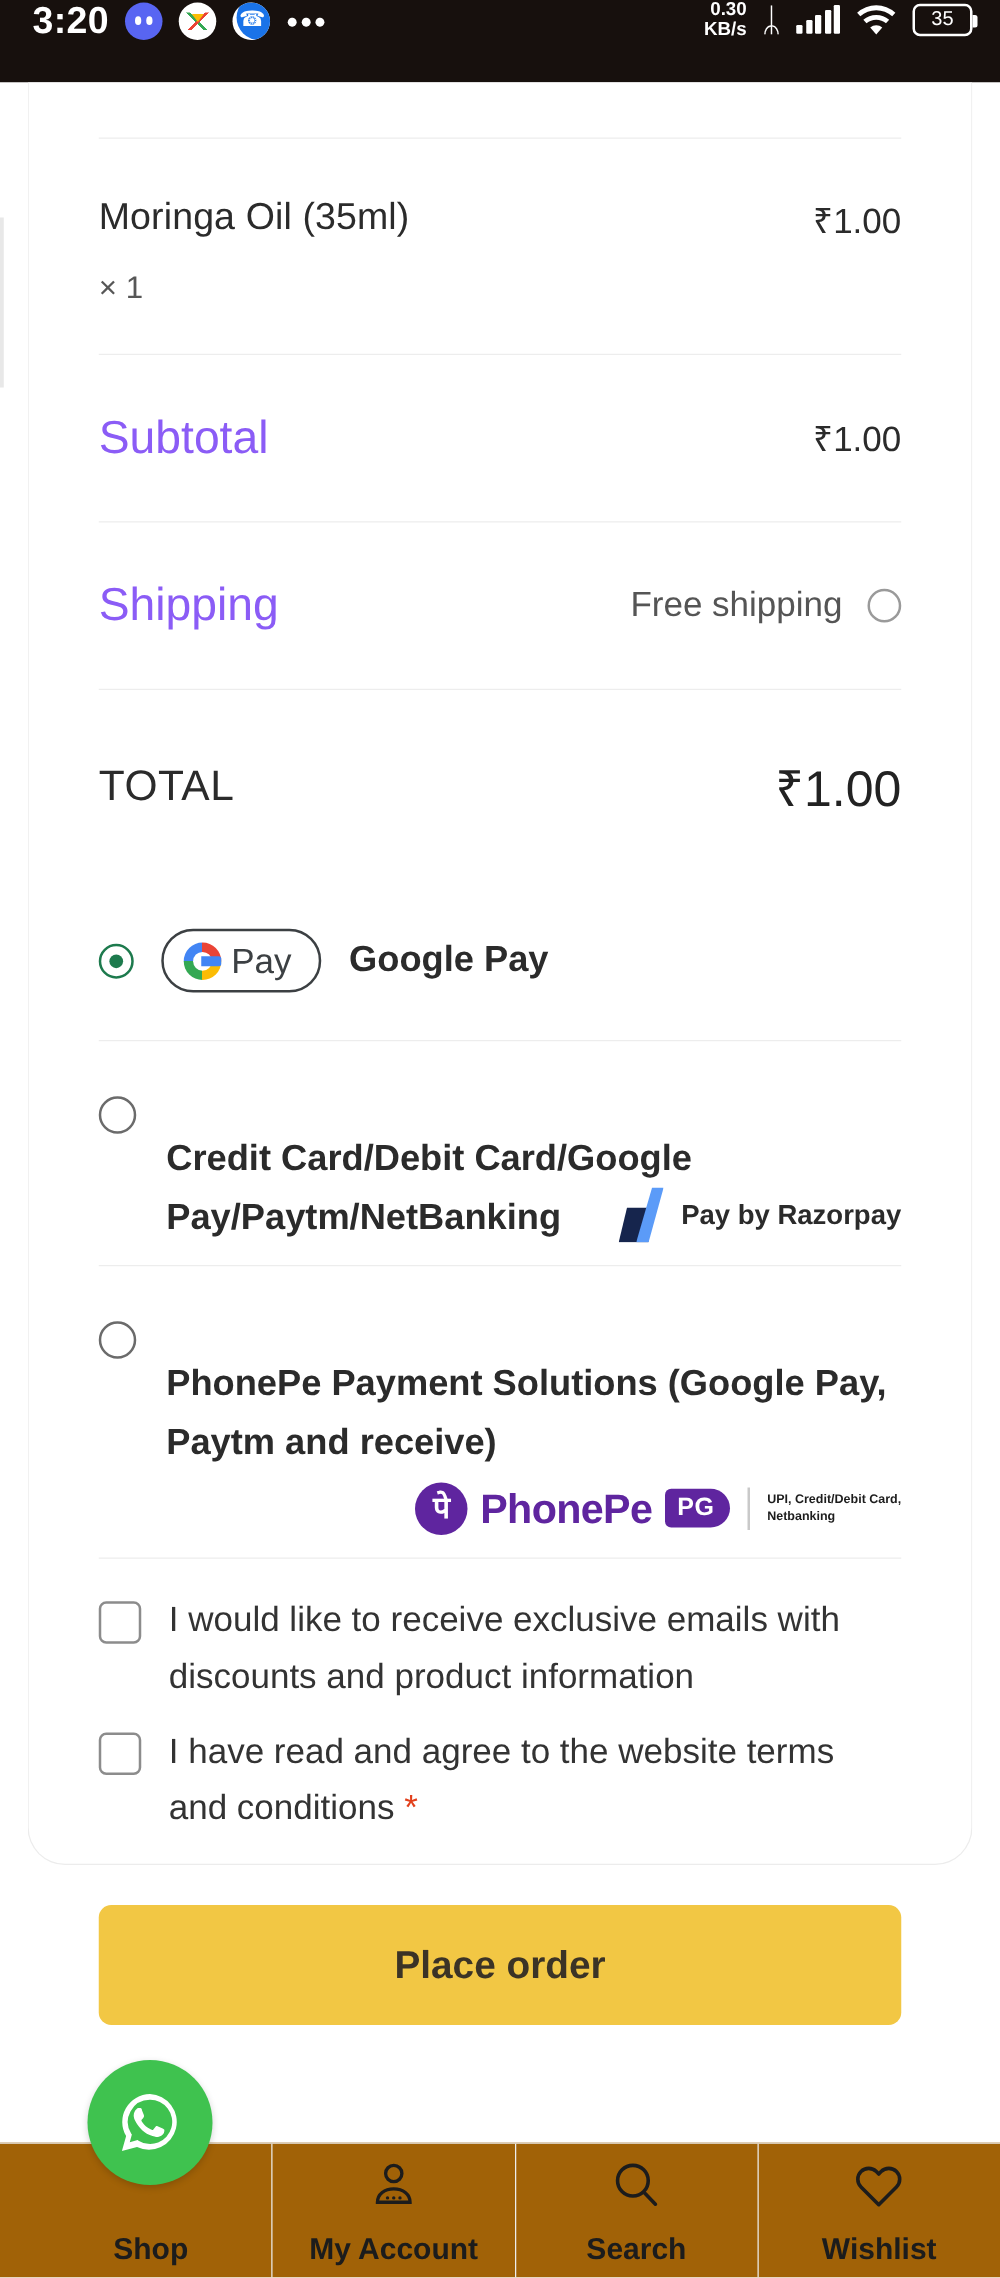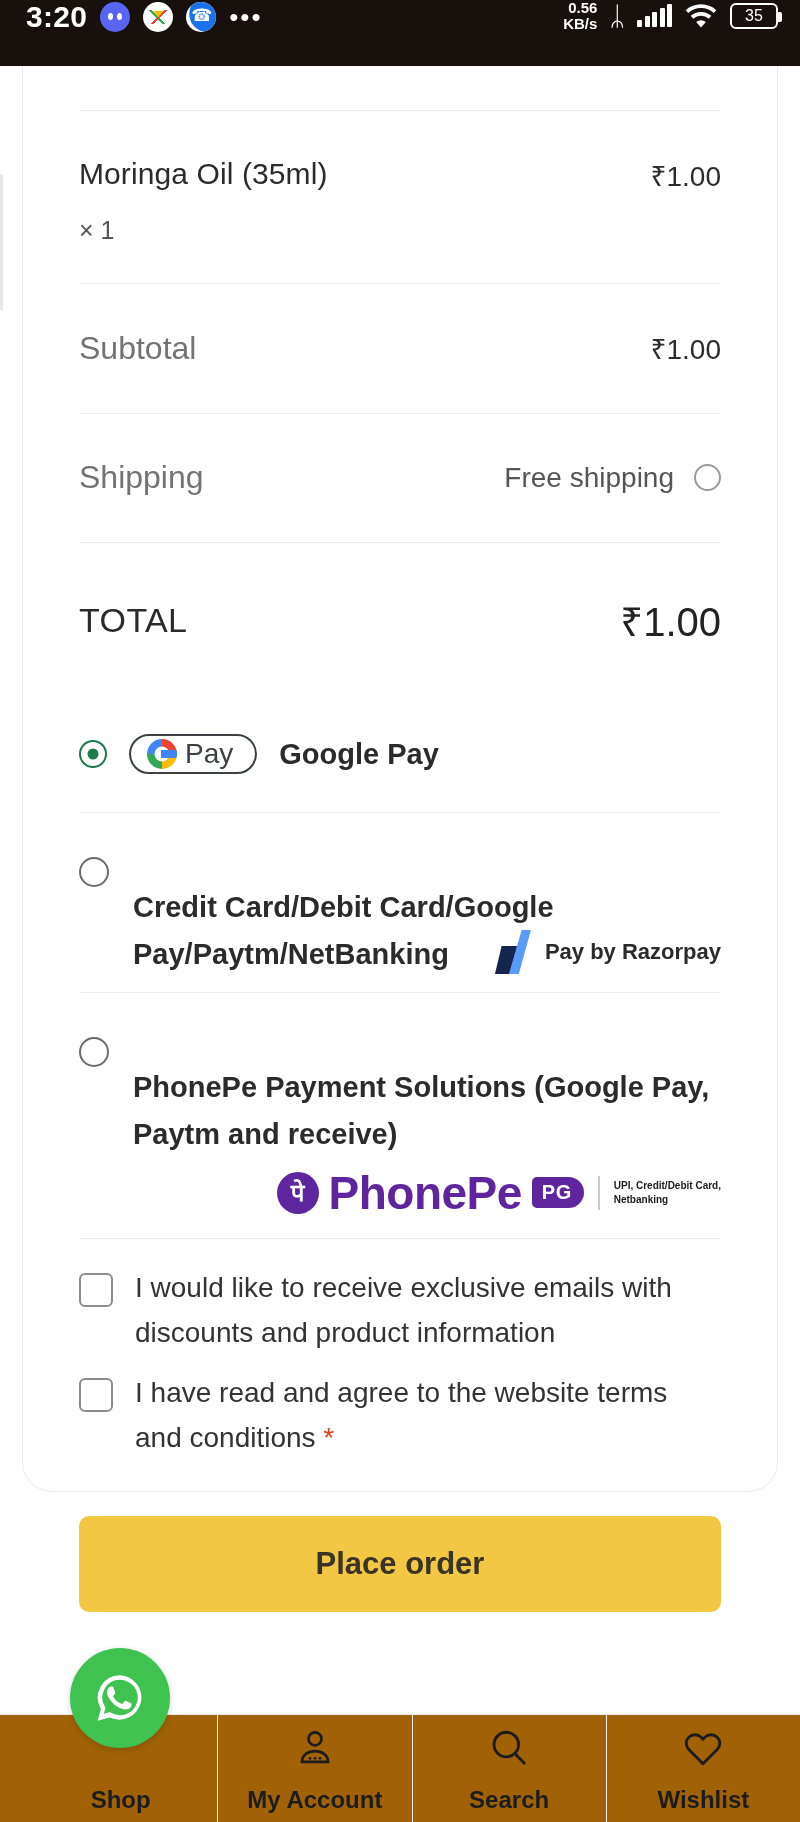--- a/index.html
+++ b/index.html
@@ -85,21 +85,21 @@
   .hr { height: 1px; background: #ededed; }
 
   
   .row { display: flex; justify-content: space-between; align-items: center; }
   .prod-row { padding: 42px 0 8px; }
   .prod-name { font-size: 30px; color: #2b2b2b; font-weight: 400; letter-spacing: .1px; }
   .prod-qty { font-size: 25px; color: #575757; padding: 14px 0 38px; }
   .prod-price { font-size: 28px; color: #2b2b2b; padding-top: 3px; }
 
   .sum-row { padding: 45px 0 46px; display: flex; justify-content: space-between; align-items: center; }
-  .sum-label { font-size: 32px; color: #737373; }
+  .sum-label { font-size: 37px; color: #8b5cf6; }
   .sum-val { font-size: 28px; color: #2b2b2b; }
   .ship-right { display: flex; align-items: center; gap: 20px; }
   .ship-text { font-size: 28px; color: #555; }
   .radio-empty {
     width: 27px; height: 27px; border: 2px solid #9a9a9a; border-radius: 50%;
     display: inline-block; flex: none;
   }
 
   .total-row { padding: 50px 0 52px; display: flex; justify-content: space-between; align-items: center; }
   .total-label { font-size: 34px; color: #2b2b2b; letter-spacing: .4px; }
@@ -107,21 +107,21 @@
   .pay-gpay { display: flex; align-items: center; gap: 22px; padding: 34px 0 38px; }
   .radio-on {
     width: 28px; height: 28px; border: 2.5px solid #1d7a4d; border-radius: 50%;
     position: relative; flex: none;
   }
   .radio-on::after {
     content: ""; position: absolute; left: 50%; top: 50%; transform: translate(-50%,-50%);
     width: 11px; height: 11px; border-radius: 50%; background: #1d7a4d;
   }
   .gpay-badge {
-    border: 2px solid #3c4043; border-radius: 34px; height: 40px;
+    border: 2px solid #3c4043; border-radius: 34px; height: 51px;
     display: flex; align-items: center; gap: 8px; padding: 0 22px 0 16px;
   }
   .g-logo {
     width: 30px; height: 30px; border-radius: 50%;
     background: conic-gradient(from 0deg, #ea4335 0 25%, #fbbc04 25% 50%, #34a853 50% 75%, #4285f4 75% 100%);
     position: relative;
   }
   .g-logo::after {
     content: ""; position: absolute; left: 50%; top: 50%; transform: translate(-50%,-50%);
     width: 15px; height: 15px; border-radius: 50%; background: #fff;
@@ -154,21 +154,21 @@
   }
   .razor-text { font-size: 22px; color: #2b2b2b; font-weight: 600; }
 
   
   .brand-phonepe { display: flex; align-items: center; justify-content: flex-end; gap: 10px; margin-top: 8px; }
   .pp-circle {
     width: 42px; height: 42px; border-radius: 50%; background: #5f259f;
     display: flex; align-items: center; justify-content: center;
     color: #fff; font-size: 24px; font-weight: 700; line-height: 1;
   }
-  .pp-word { font-size: 46px; font-weight: 800; color: #5f259f; letter-spacing: -.5px; }
+  .pp-word { font-size: 33px; font-weight: 800; color: #5f259f; letter-spacing: -.5px; }
   .pp-pg {
     background: #5f259f; color: #fff; font-size: 20px; font-weight: 800;
     padding: 4px 12px 4px 10px; border-radius: 7px 22px 22px 7px; letter-spacing: .5px;
   }
   .pp-div { width: 2px; height: 34px; background: #c9c9c9; margin: 0 4px; }
   .pp-sub { font-size: 10px; font-weight: 700; color: #1d1d1d; line-height: 1.35; }
 
   
   .checks { padding-top: 26px; }
   .check-row { display: flex; align-items: flex-start; gap: 22px; padding-bottom: 14px; }
@@ -214,21 +214,21 @@
 <div class="statusbar">
   <div class="sb-left">
     <span class="sb-clock">3:20</span>
     <span class="sb-ico ico-discord"></span>
     <span class="sb-ico ico-gmail"></span>
     <span class="sb-ico ico-phone"></span>
     <span class="sb-dots">•••</span>
   </div>
   <div class="sb-right">
     <div class="sb-net">
-      <div>0.56</div>
+      <div>0.30</div>
       <div>KB/s</div>
     </div>
     <span class="sb-bt">ᛦ</span>
     <span class="bars">
         <i></i>
         <i></i>
         <i></i>
         <i></i>
         <i></i>
       </span>

